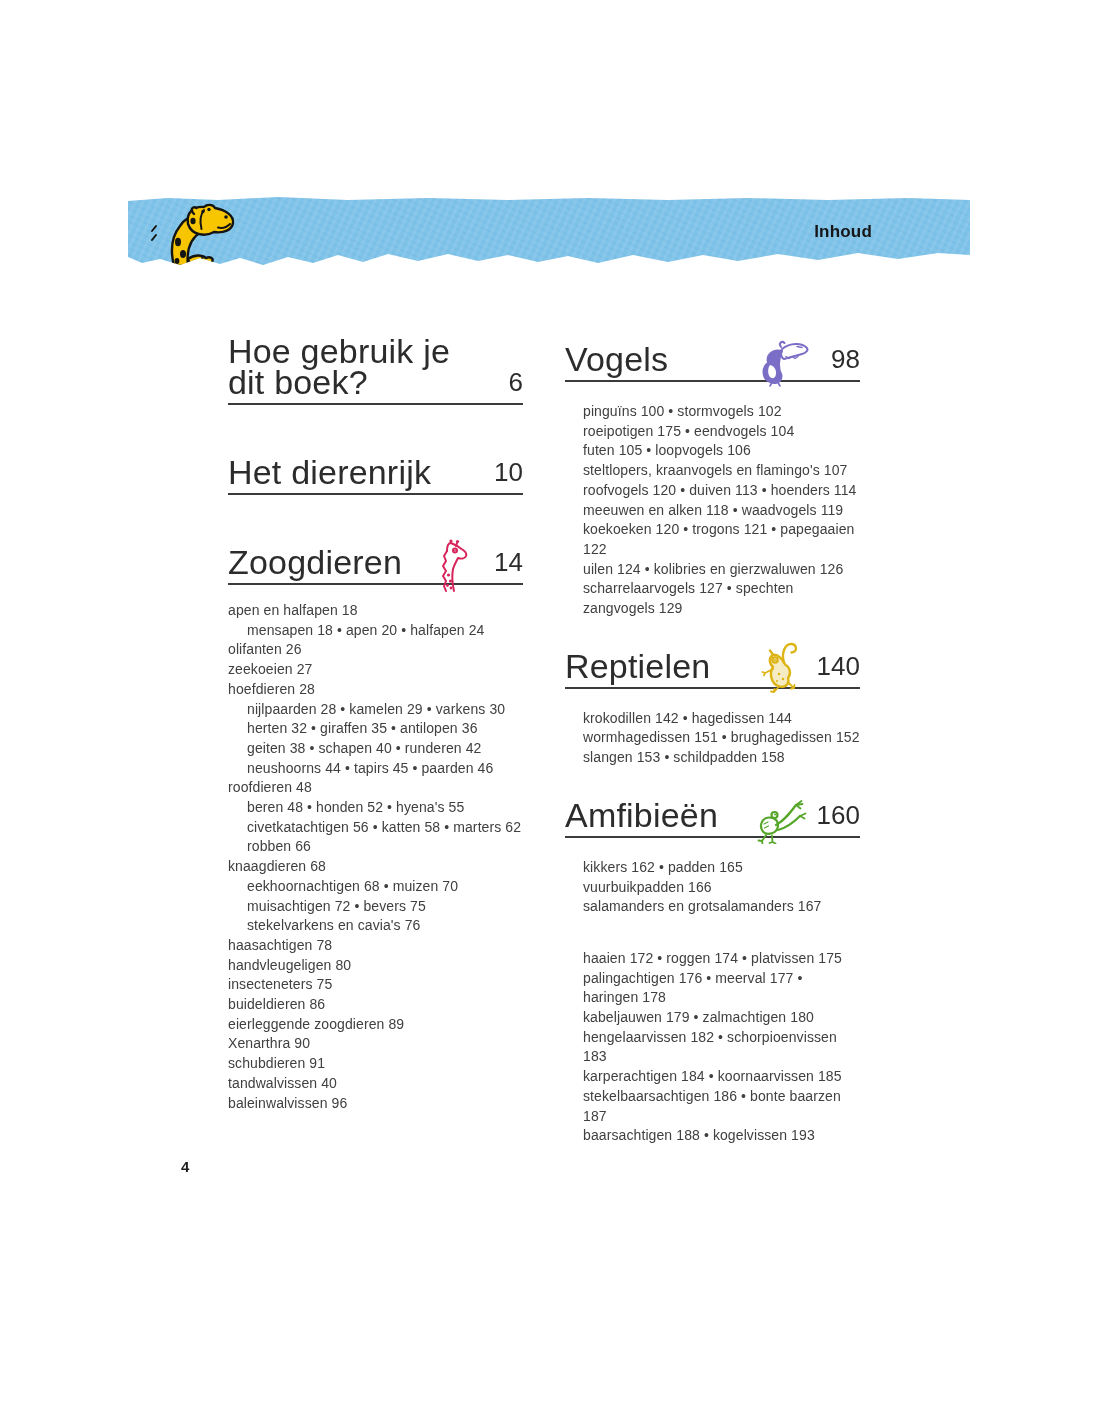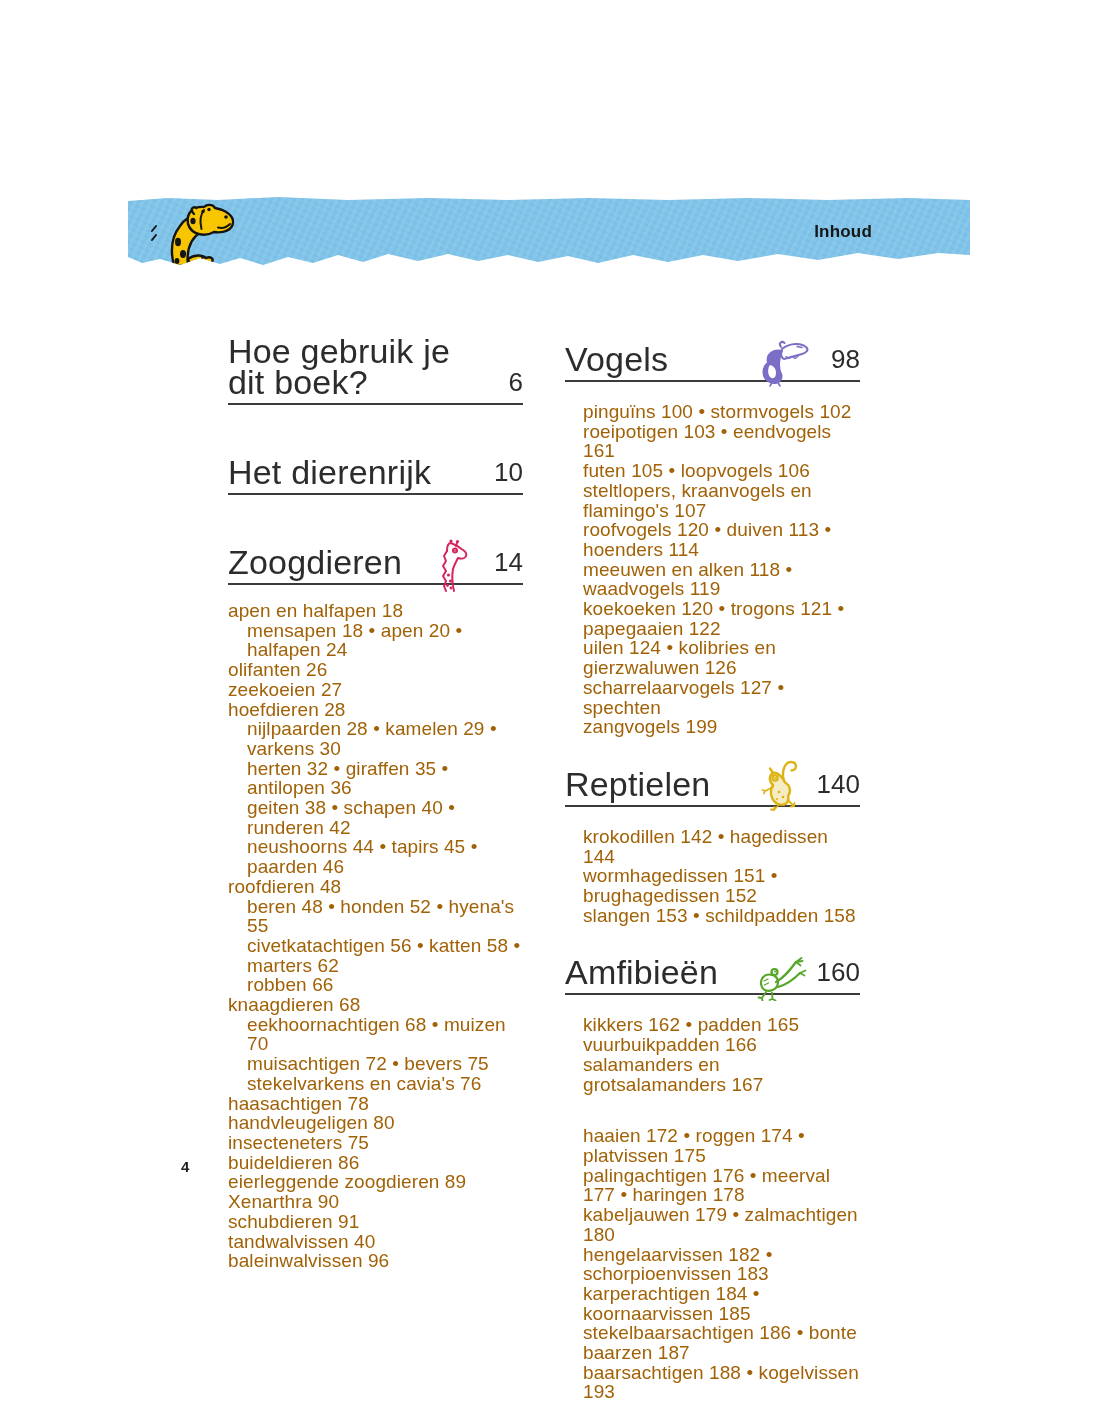--- a/index.html
+++ b/index.html
@@ -56,21 +56,21 @@
   .heading-icon{position:absolute;display:block;line-height:0;z-index:2;}
   .icon-giraffe-head-icon{right:55px;bottom:-10px;width:36px;height:56px;}
   .icon-toucan-icon{right:50px;bottom:-7px;width:58px;height:48px;}
   .icon-lizard-icon{right:58px;bottom:-6px;width:42px;height:52px;}
   .icon-frog-icon{right:52px;bottom:-8px;width:56px;height:48px;}
   .icon-fish-icon{right:48px;bottom:-14px;width:60px;height:54px;}
   
   .toc-entries{margin-top:16px;}
   .col-right .toc-entries{margin-top:20px;padding-left:18px;}
   .toc-entry{
-    font-size:19px;line-height:19.7px;color:#a16207;letter-spacing:.1px;
+    font-size:14px;line-height:19.7px;color:#404040;letter-spacing:.1px;
   }
   .toc-entry.indent{padding-left:19px;}
   
   .folio{
     position:absolute;left:181px;top:1158px;
     font-size:15px;font-weight:bold;color:#1f1f1f;
   }
 </style>
 </head>
 <body>
@@ -183,29 +183,29 @@
               <path d="M34,17.5 l3,2 3,-2 3,2 3,-2" stroke-width="1.4"></path>
               <path d="M45,7.5 l5,1" stroke-width="1.4"></path>
               <path d="M29,8 C26,4 30,1.5 32.5,4"></path>
               <path d="M30,12 C20,10 14,16 16,24 C10,28 10,38 16,42 C22,46 30,44 29.5,36 C26,30 26,20 30,12 Z" fill="#7b6ec6"></path>
               <path d="M18,26 C15.5,29 15.5,35 18,38 C21,40.5 24,39 24,34 C24,30 22,27 18,26 Z" fill="#ffffff" stroke="none"></path>
               <path d="M20,43.5 l-2,3.5 M26,43.5 l2,3.5" stroke-width="1.6"></path>
             </svg></span>
         </div>
     <div class="toc-entries">
           <div class="toc-entry">pinguïns 100 • stormvogels 102</div>
-          <div class="toc-entry">roeipotigen 103 • eendvogels 161</div>
+          <div class="toc-entry">roeipotigen 175 • eendvogels 104</div>
           <div class="toc-entry">futen 105 • loopvogels 106</div>
           <div class="toc-entry">steltlopers, kraanvogels en flamingo's 107</div>
           <div class="toc-entry">roofvogels 120 • duiven 113 • hoenders 114</div>
           <div class="toc-entry">meeuwen en alken 118 • waadvogels 119</div>
           <div class="toc-entry">koekoeken 120 • trogons 121 • papegaaien 122</div>
           <div class="toc-entry">uilen 124 • kolibries en gierzwaluwen 126</div>
           <div class="toc-entry">scharrelaarvogels 127 • spechten</div>
-          <div class="toc-entry">zangvogels 199</div>
+          <div class="toc-entry">zangvogels 129</div>
         </div>
   </section>
 
   <section class="toc-section">
     <div class="toc-heading">
       <div class="title-lines">
             <div class="title-line">Reptielen</div>
           </div>
       <span class="pagenum">140</span>
     <span class="heading-icon icon-lizard-icon"><svg viewBox="0 0 42 52" width="42" height="52" fill="none" stroke="#ddb414" stroke-width="2.4" stroke-linecap="round" stroke-linejoin="round">

